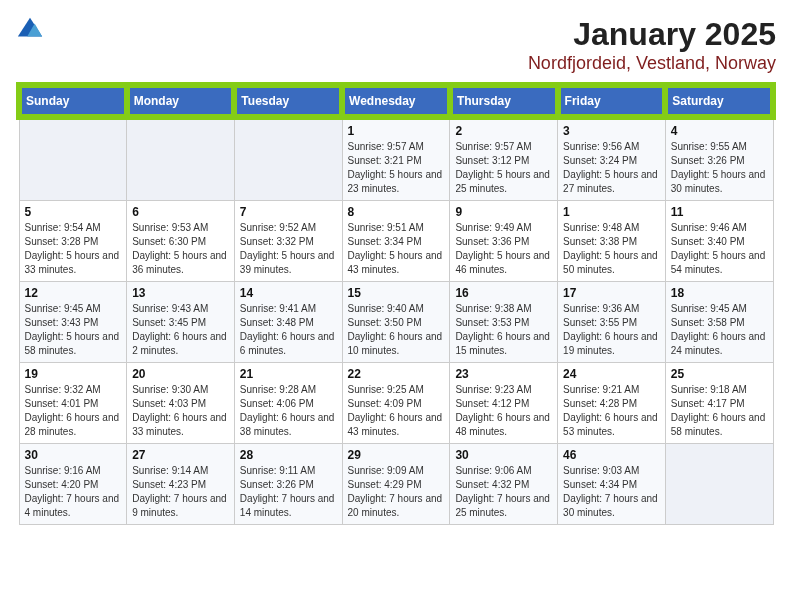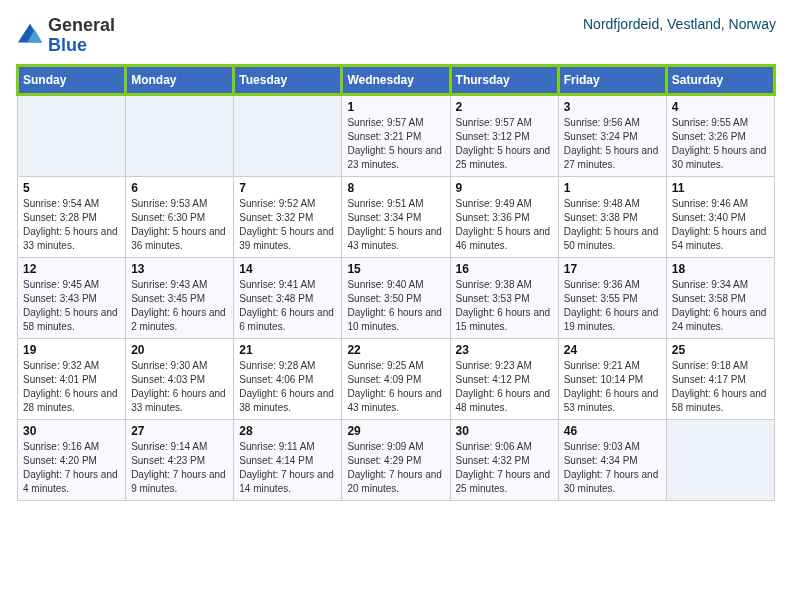--- a/index.html
+++ b/index.html
@@ -34,38 +34,38 @@
     }
     .title-area {
       text-align: right;
     }
     .month-title {
       font-size: 32px;
       font-weight: bold;
       color: #222;
     }
     .location-subtitle {
-      font-size: 14px;
-      color: #0c4a6e;
+      font-size: 18px;
+      color: #7f1d1d;
     }
     table {
       width: 100%;
       border-collapse: collapse;
       font-size: 10.5px;
     }
     thead tr {
       background-color: #3a6bbf;
       color: #fff;
     }
     thead th {
       padding: 6px 4px;
       text-align: left;
       font-size: 12px;
       font-weight: bold;
-      border: 3px solid #84cc16;
+      border: 6px solid #84cc16;
     }
     tbody tr {
       vertical-align: top;
     }
     tbody td {
       border: 1px solid #ccc;
       padding: 4px 5px;
       height: 80px;
       width: 108px;
       background: #fff;
@@ -90,26 +90,23 @@
   </style>
 </head>
 <body>
 
 <div class="header-area">
   <div class="logo">
     <svg class="logo-icon" viewBox="0 0 30 30">
       <polygon points="15,2 28,22 2,22" fill="#1a5fb4"></polygon>
       <polygon points="20,8 28,22 12,22" fill="#4a9fd4"></polygon>
     </svg>
-    <div class="logo-text">
-      <span class="logo-general">General</span><br>
-      <span class="logo-blue">Blue</span>
-    </div>
   </div>
   <div class="title-area">
+    <div class="month-title">January 2025</div>
     <div class="location-subtitle">Nordfjordeid, Vestland, Norway</div>
   </div>
 </div>
 
 <table>
   <thead>
     <tr id="weekday-header">
         <th>Sunday</th>
         <th>Monday</th>
         <th>Tuesday</th>
@@ -225,21 +222,21 @@
 Daylight: 6 hours and 15 minutes.</div>
         </td>
         <td>
           <div class="day-num">17</div>
           <div class="day-info">Sunrise: 9:36 AM
 Sunset: 3:55 PM
 Daylight: 6 hours and 19 minutes.</div>
         </td>
         <td>
           <div class="day-num">18</div>
-          <div class="day-info">Sunrise: 9:34 AM
+          <div class="day-info">Sunrise: 9:45 AM
 Sunset: 3:58 PM
 Daylight: 6 hours and 24 minutes.</div>
         </td>
       </tr>
       <tr>
         <td>
           <div class="day-num">19</div>
           <div class="day-info">Sunrise: 9:32 AM
 Sunset: 4:01 PM
 Daylight: 6 hours and 28 minutes.</div>
@@ -264,21 +261,21 @@
         </td>
         <td>
           <div class="day-num">23</div>
           <div class="day-info">Sunrise: 9:23 AM
 Sunset: 4:12 PM
 Daylight: 6 hours and 48 minutes.</div>
         </td>
         <td>
           <div class="day-num">24</div>
           <div class="day-info">Sunrise: 9:21 AM
-Sunset: 10:14 PM
+Sunset: 4:28 PM
 Daylight: 6 hours and 53 minutes.</div>
         </td>
         <td>
           <div class="day-num">25</div>
           <div class="day-info">Sunrise: 9:18 AM
 Sunset: 4:17 PM
 Daylight: 6 hours and 58 minutes.</div>
         </td>
       </tr>
       <tr>
@@ -290,21 +287,21 @@
         </td>
         <td>
           <div class="day-num">27</div>
           <div class="day-info">Sunrise: 9:14 AM
 Sunset: 4:23 PM
 Daylight: 7 hours and 9 minutes.</div>
         </td>
         <td>
           <div class="day-num">28</div>
           <div class="day-info">Sunrise: 9:11 AM
-Sunset: 4:14 PM
+Sunset: 3:26 PM
 Daylight: 7 hours and 14 minutes.</div>
         </td>
         <td>
           <div class="day-num">29</div>
           <div class="day-info">Sunrise: 9:09 AM
 Sunset: 4:29 PM
 Daylight: 7 hours and 20 minutes.</div>
         </td>
         <td>
           <div class="day-num">30</div>

